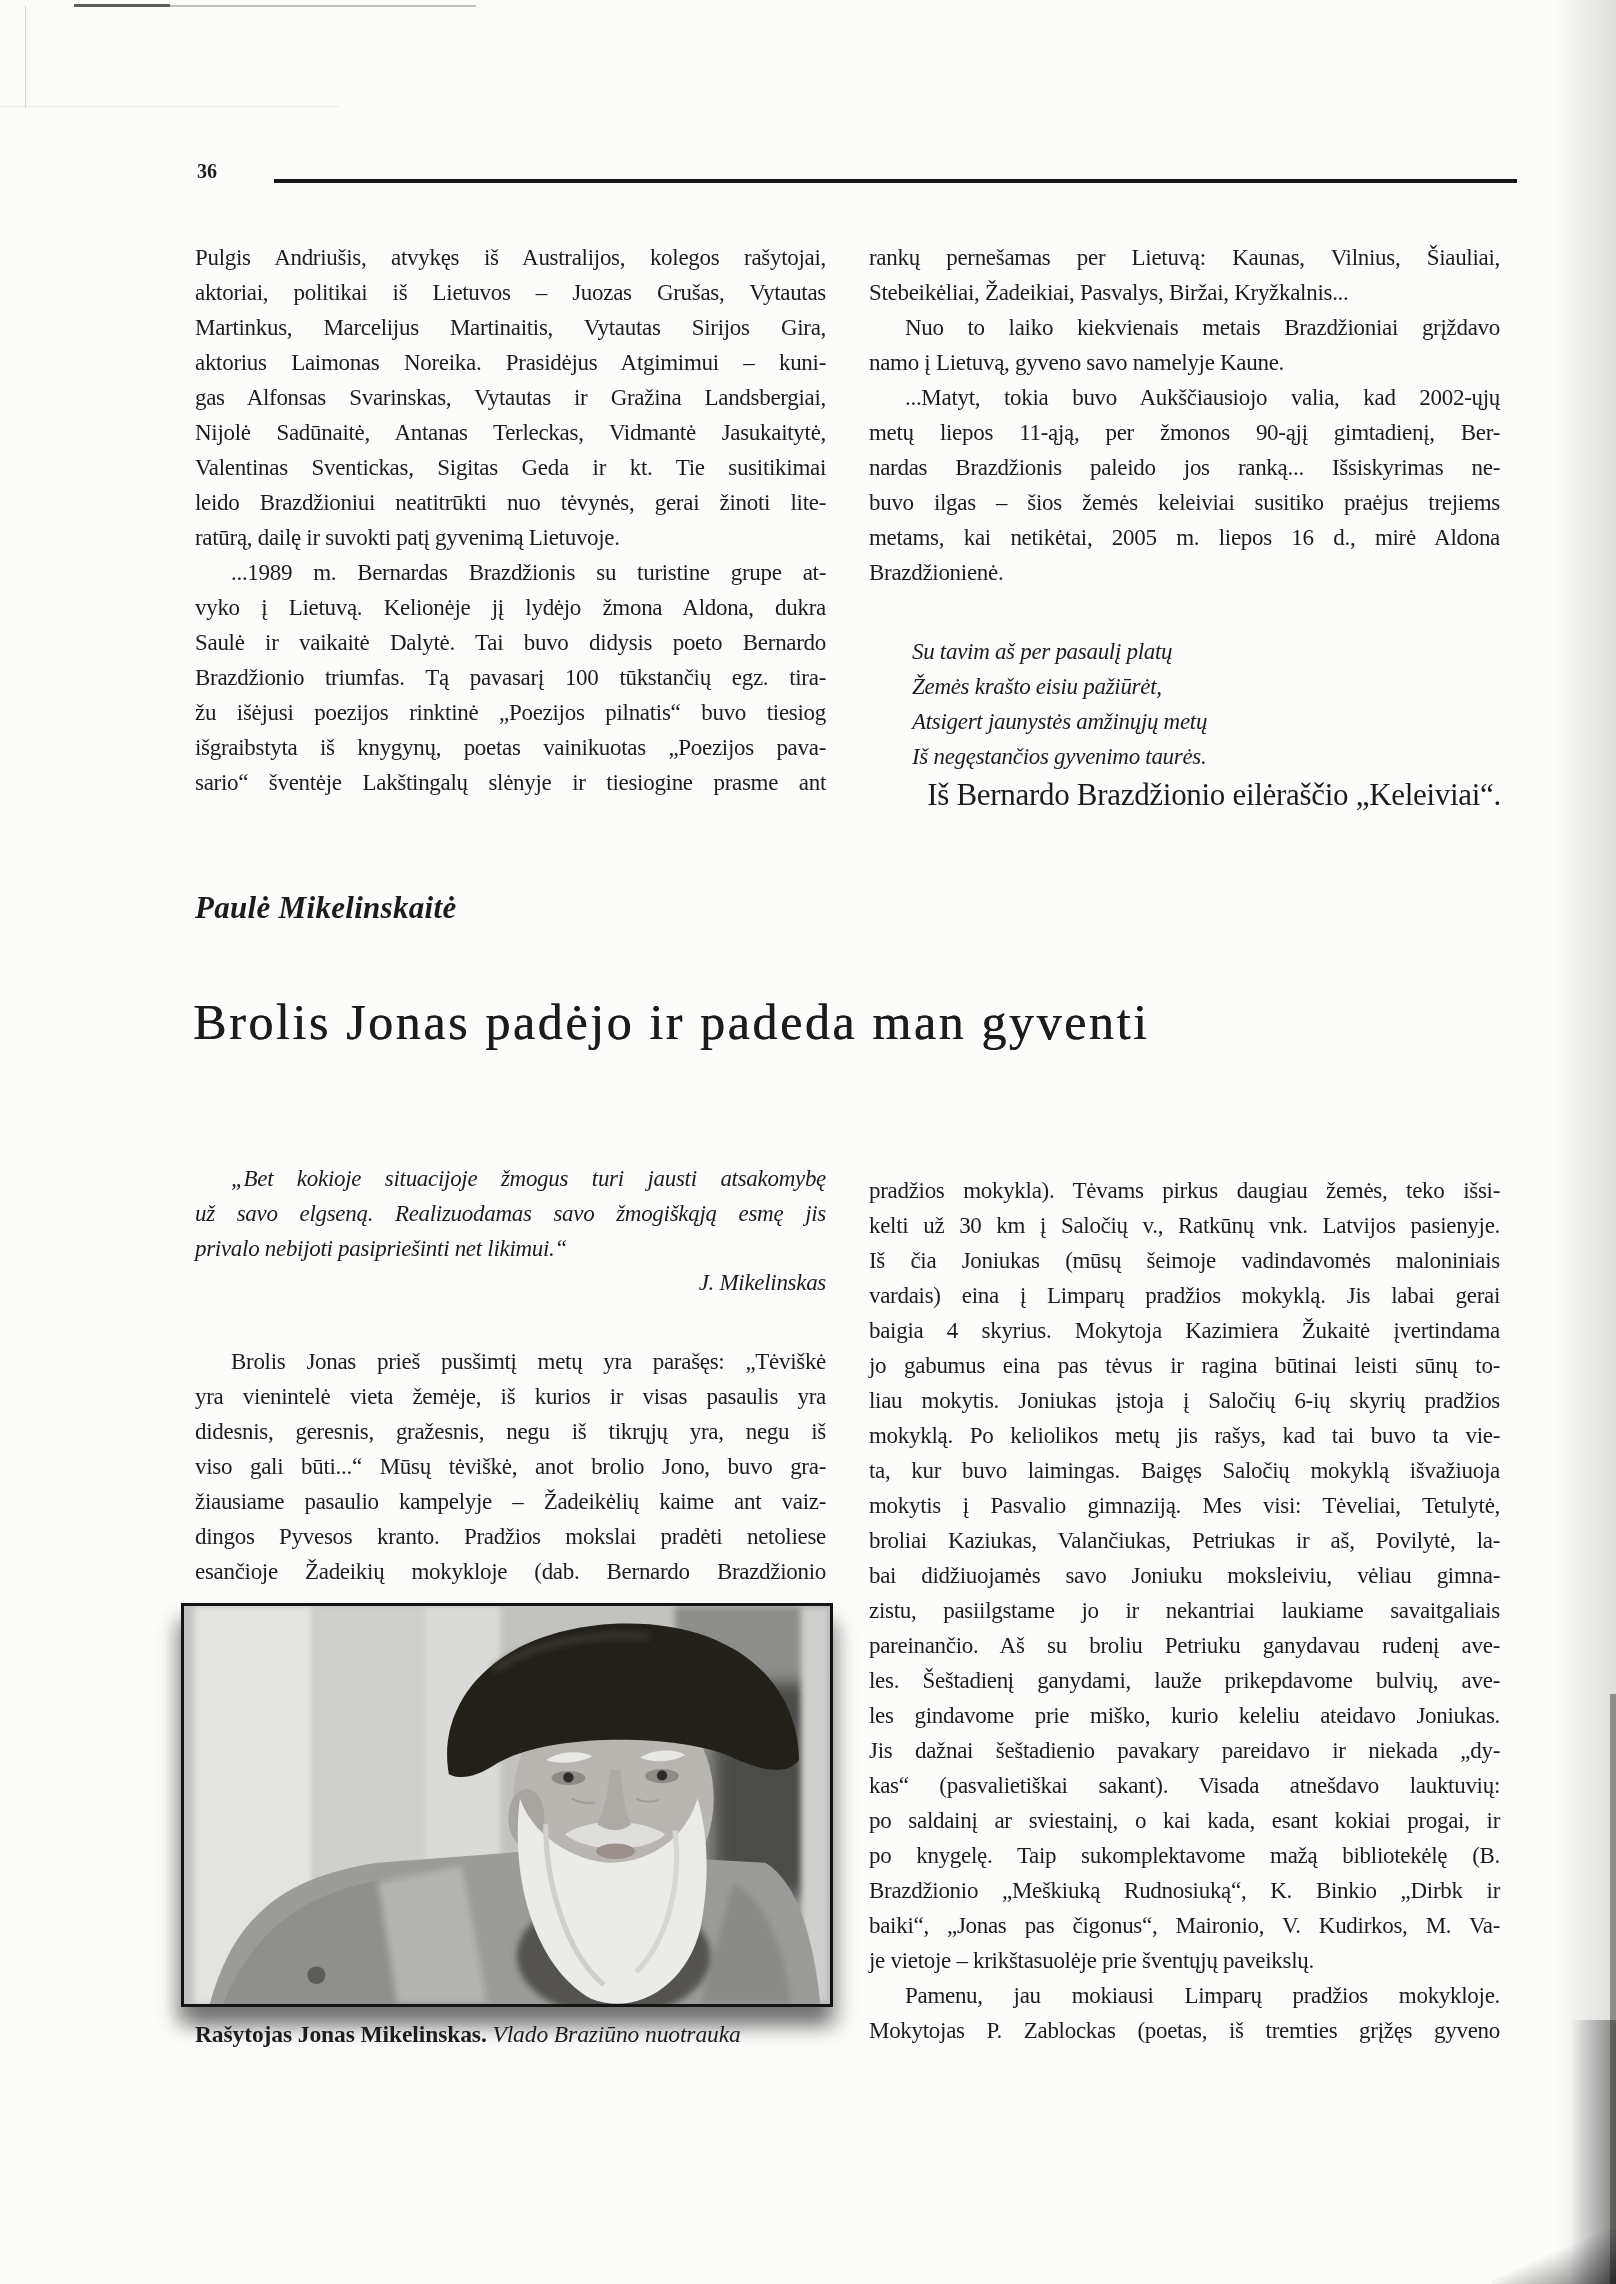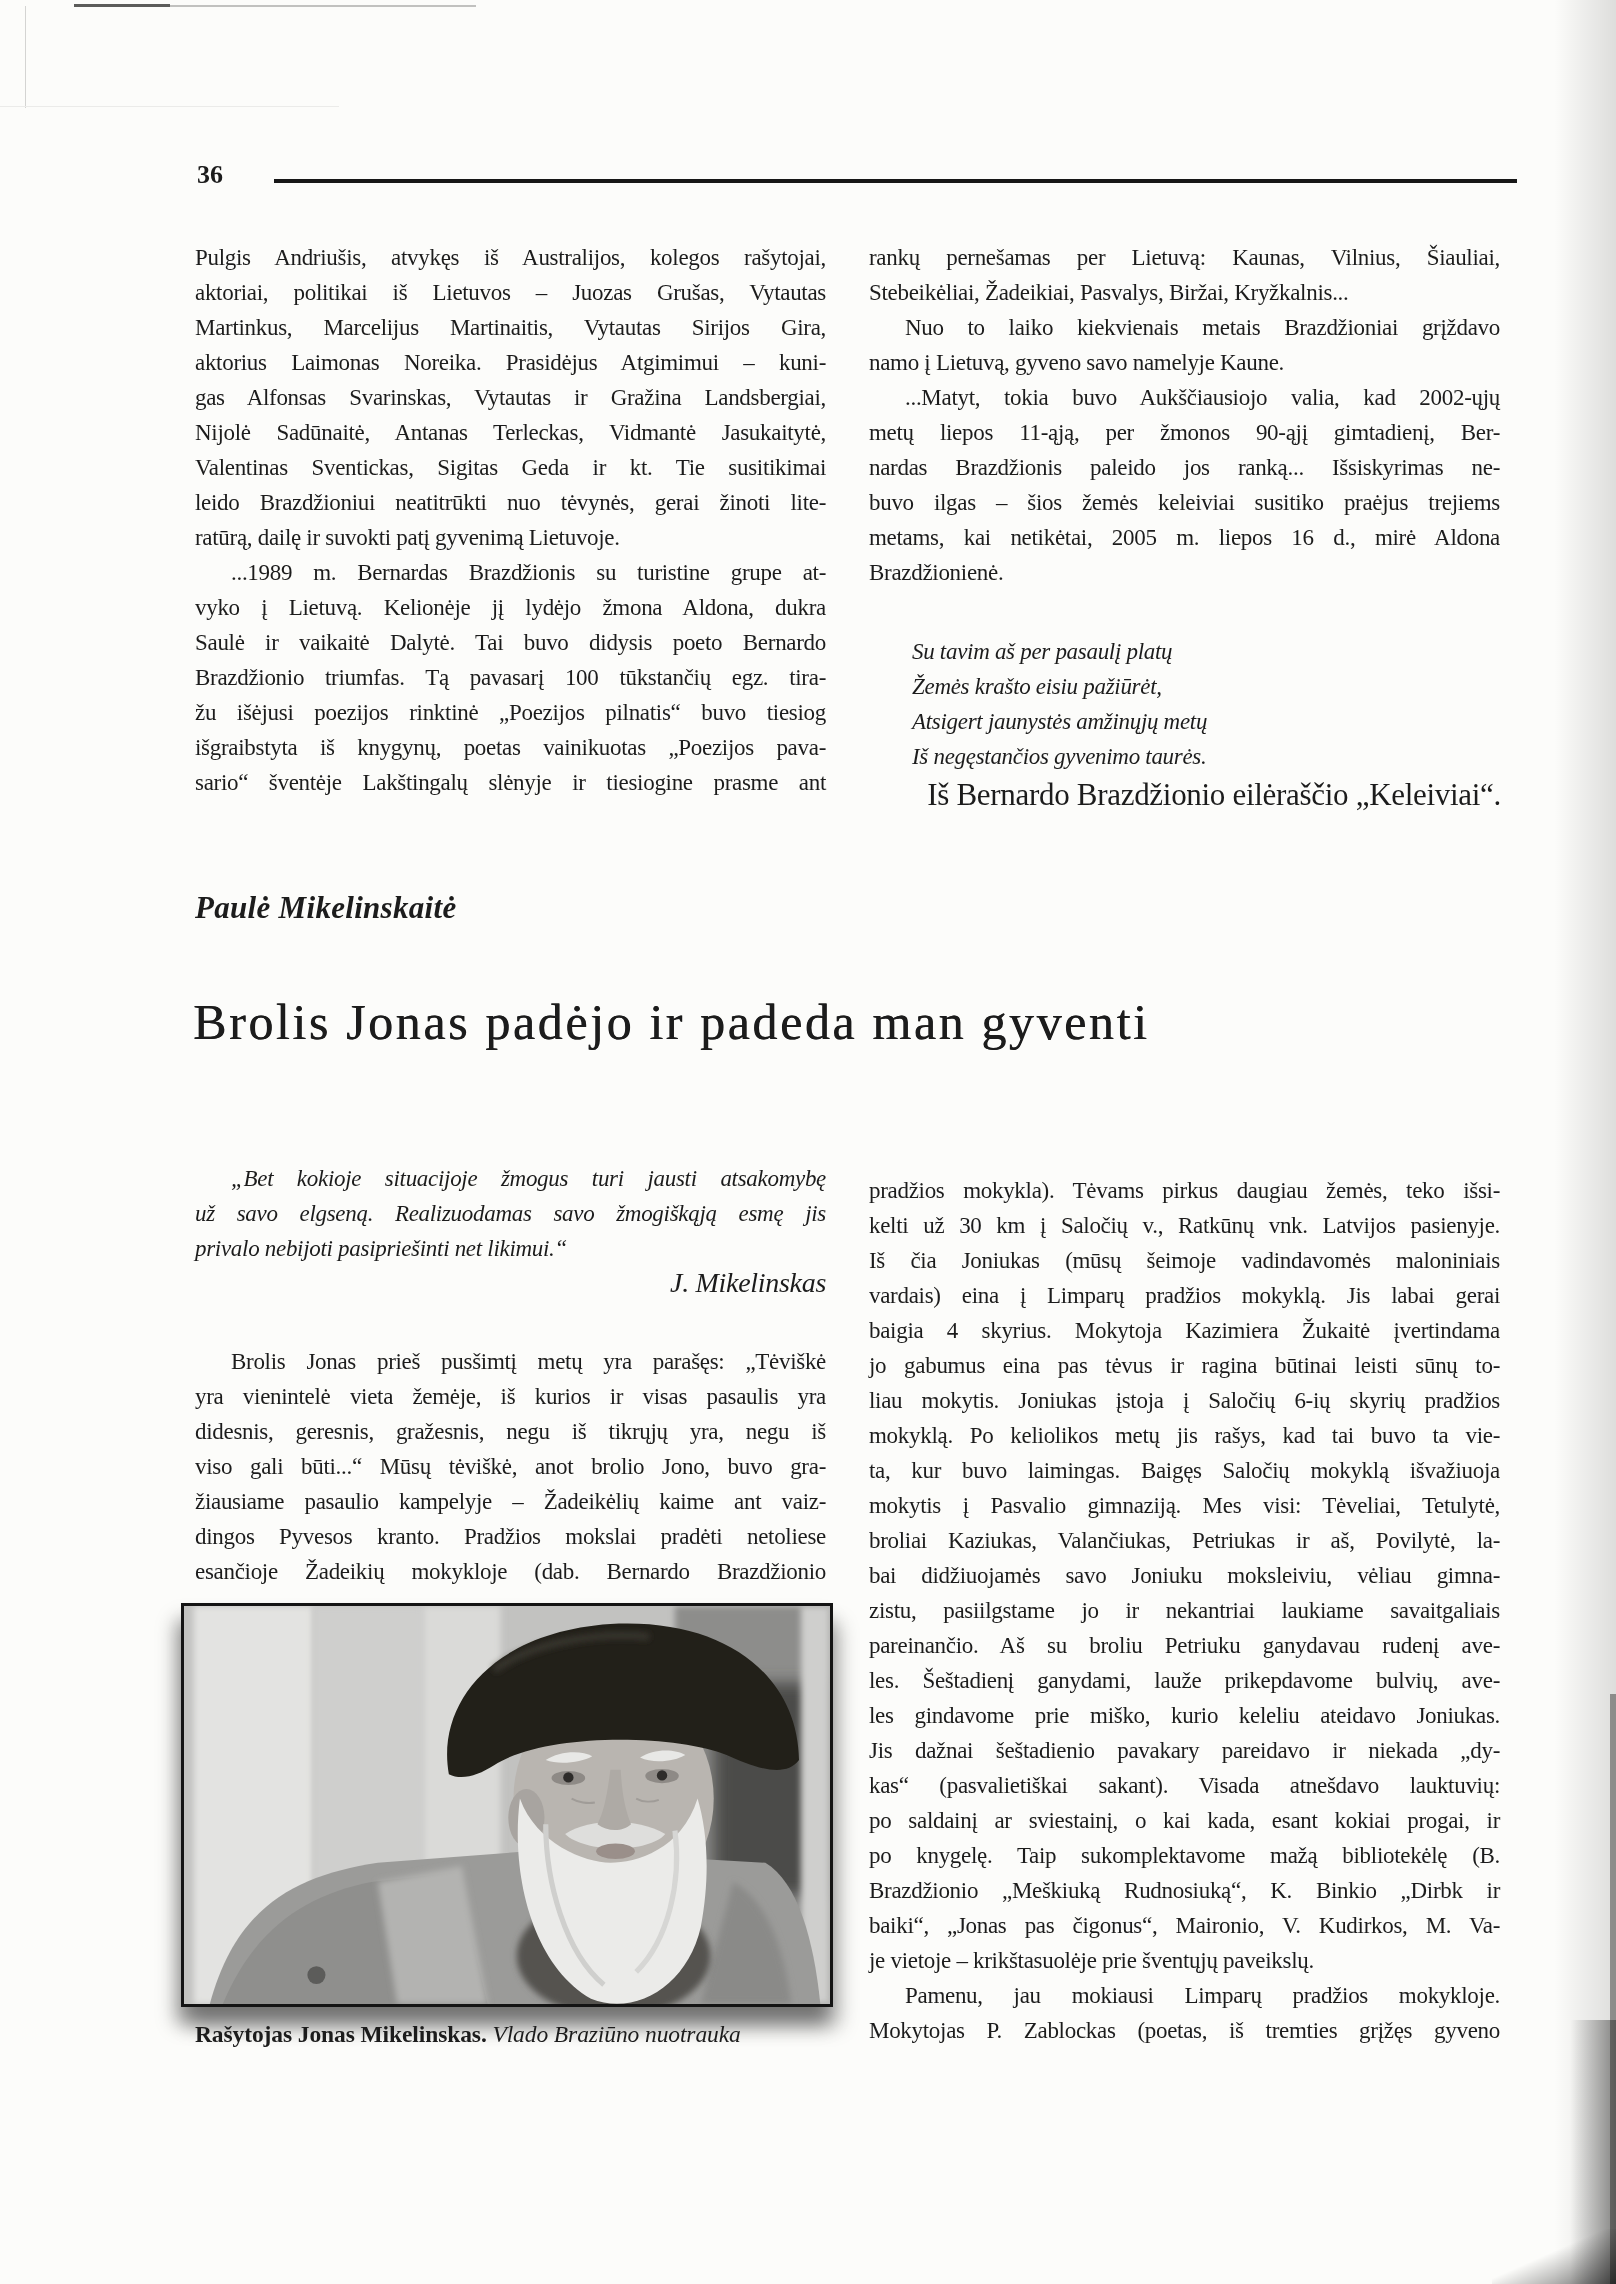--- a/index.html
+++ b/index.html
@@ -19,32 +19,32 @@
     line-height:35px;
     letter-spacing:-0.3px;
     text-align:justify;
     text-align-last:justify;
     white-space:normal;
   }
   .line.nj{text-align-last:left;}
   .line.ind{text-indent:36px;}
   .italic .line{font-style:italic;}
   
-  #page-number{left:197px;top:160px;font-size:26px;font-weight:bold;}
+  #page-number{left:197px;top:160px;font-size:20px;font-weight:bold;}
   #header-rule{left:274px;top:179px;width:1243px;height:3.9px;background:#171717;}
   
   #poem{left:912px;top:634px;}
   #poem .line{text-align:center;text-align-last:left;font-style:italic;}
   #poem-attr{left:869px;top:777px;width:632px;font-size:31px;line-height:35px;text-align:right;letter-spacing:-0.3px;}
   
   #byline{left:195px;top:890px;font-size:31px;font-weight:bold;font-style:italic;letter-spacing:0.3px;}
   #title{left:193px;top:993px;font-size:50px;letter-spacing:2.6px;font-weight:400;text-shadow:0.5px 0 0 currentColor;}
   
   #epigraph{left:195px;top:1161px;}
-  #epigraph-attr{left:195px;top:1265px;width:631px;font-size:28px;line-height:35px;text-align:right;font-style:italic;letter-spacing:-0.3px;}
+  #epigraph-attr{left:195px;top:1265px;width:631px;font-size:23px;line-height:35px;text-align:right;font-style:italic;letter-spacing:-0.3px;}
   
   #article-left{left:195px;top:1344px;}
   #article-right{left:869px;top:1173px;}
   
   #photo-frame{
     left:181px;top:1603px;width:652px;height:404px;
     border:3.3px solid #141414;box-sizing:border-box;
     background:#c8c8c6;
     box-shadow:-5.2px 17px 18px rgba(0,0,0,0.38), 6.5px 19.5px 19.5px rgba(0,0,0,0.28);
   }

